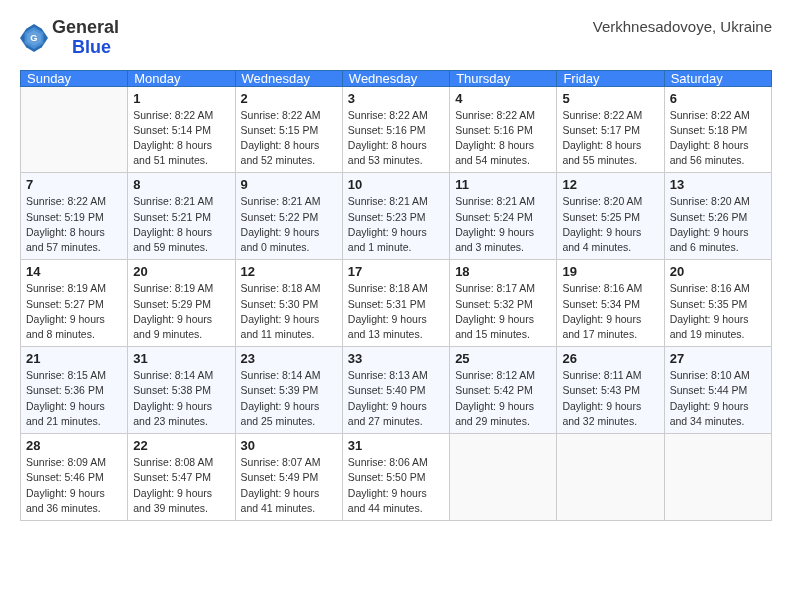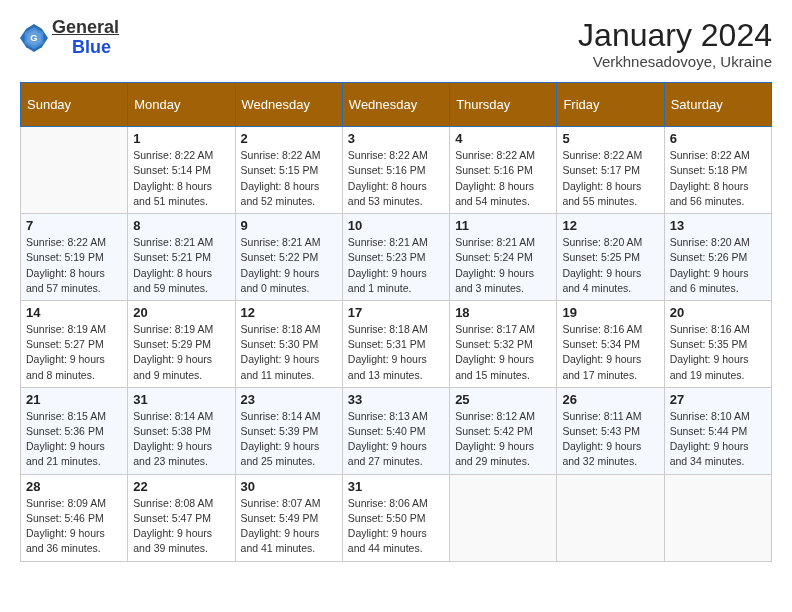--- a/index.html
+++ b/index.html
@@ -23,21 +23,21 @@
     .logo {
       display: flex;
       align-items: center;
       gap: 4px;
     }
     .logo-text {
       font-size: 18px;
       font-weight: bold;
       line-height: 1.1;
     }
-    .logo-general { color: #333; text-decoration: underline; }
+    .logo-general { color: #333; }
     .logo-blue { color: #1d4ed8; margin-left: 20px; }
     .logo-icon {
       width: 28px;
       height: 28px;
     }
     .title-block {
       text-align: right;
     }
     .month-title {
       font-size: 32px;
@@ -48,24 +48,24 @@
     .subtitle {
       font-size: 15px;
       color: #444;
     }
     .calendar {
       width: 100%;
       border-collapse: collapse;
       font-size: 11px;
     }
     .calendar th {
-      background: #a16207;
+      background: #3b82f6;
       color: #fff;
       text-align: left;
-      padding: 14px 6px;
+      padding: 0 6px;
       font-size: 13px;
       font-weight: normal;
       border: 1px solid #2a6db5;
     }
     .calendar td {
       border: 1px solid #ccc;
       vertical-align: top;
       padding: 4px 5px;
       width: 107px;
       min-height: 80px;
@@ -100,21 +100,20 @@
         <polygon points="18,4 30,11 30,25 18,32 6,25 6,11" fill="#4a8fd5"></polygon>
         <polygon points="18,8 27,13 27,23 18,28 9,23 9,13" fill="#fff" opacity="0.15"></polygon>
         <text x="18" y="22" text-anchor="middle" fill="white" font-size="12" font-weight="bold" font-family="Arial">G</text>
       </svg>
       <div class="logo-text">
         <span class="logo-general">General</span><br>
         <span class="logo-blue">Blue</span>
       </div>
     </div>
     <div class="title-block">
-      <div class="month-title">January 2024</div>
       <div class="subtitle">Verkhnesadovoye, Ukraine</div>
     </div>
   </div>
 
   <table class="calendar">
     <thead>
       <tr>
       <th>Sunday</th>
           <th>Monday</th>
           <th>Wednesday</th>

